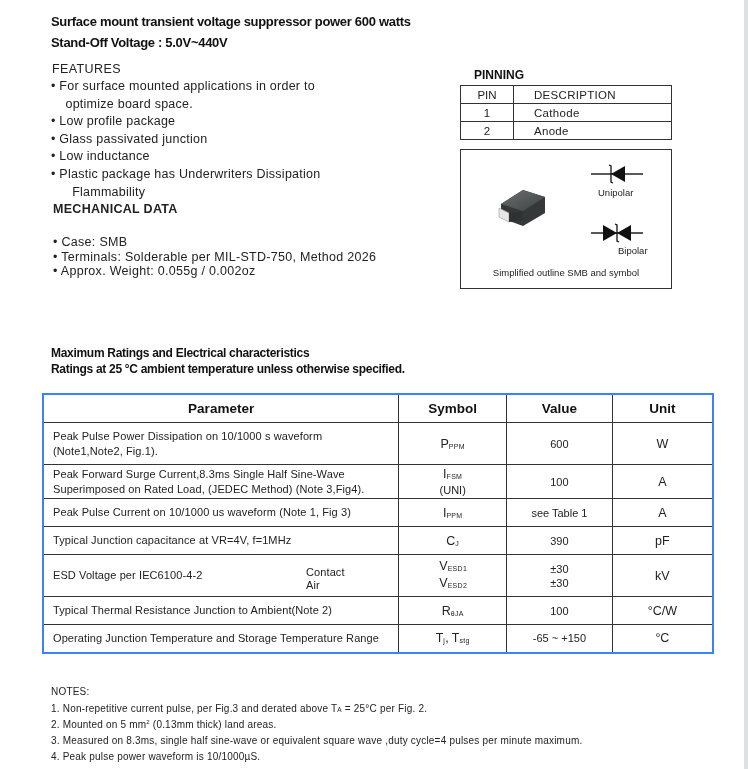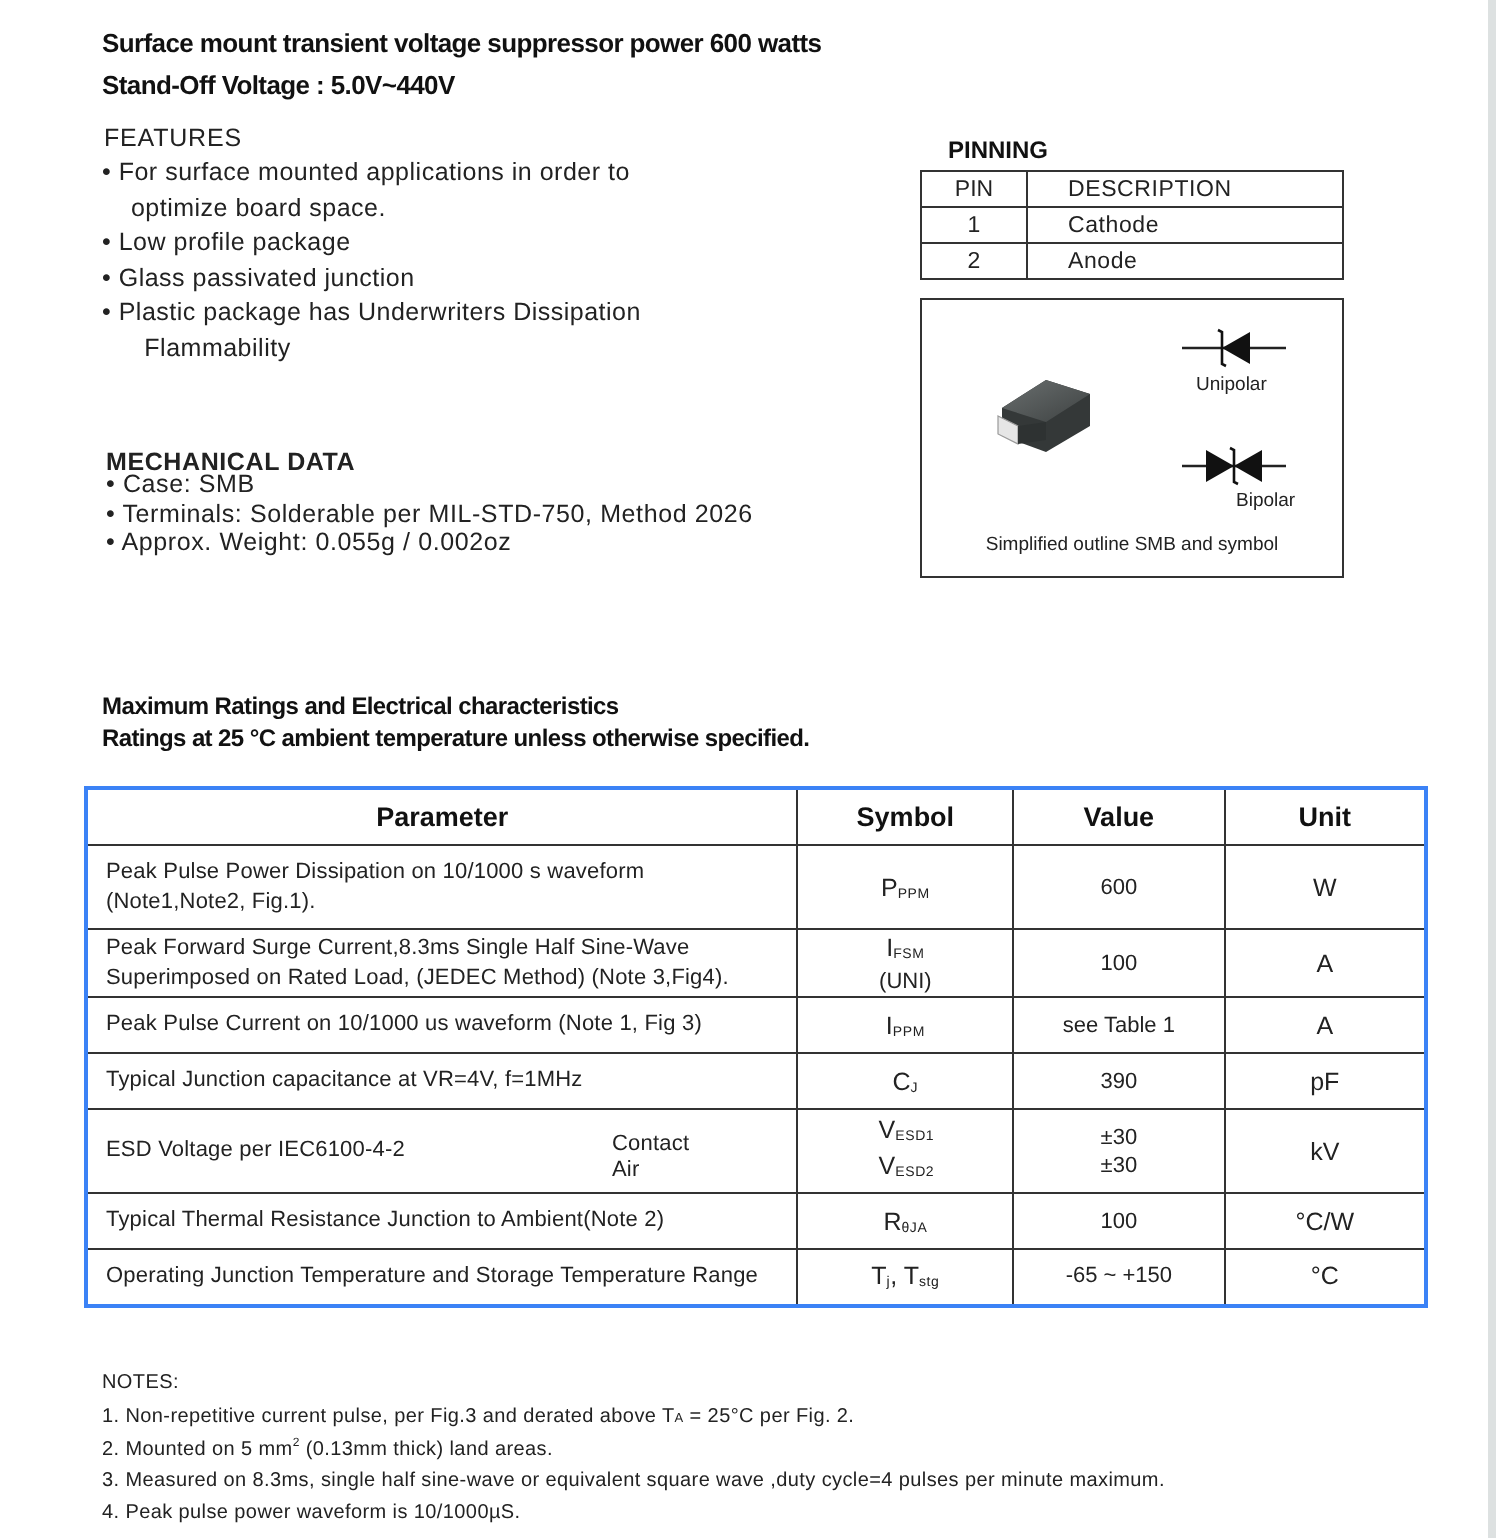--- a/index.html
+++ b/index.html
@@ -57,25 +57,26 @@
 
 <div class="abs title" style="top:14px;">Surface mount transient  voltage suppressor power 600 watts</div>
 <div class="abs title" style="top:35px;">Stand-Off Voltage : 5.0V~440V</div>
 
 <div class="abs sec-head" style="left:52px; top:62px;">FEATURES</div>
 <div class="abs feat" style="left:51px; top:78px;">
   <div class="li" style="white-space: pre;">• For surface mounted applications in order to</div>
   <div class="li" style="padding-left: 7px; white-space: pre;">  optimize board space.</div>
   <div class="li" style="white-space: pre;">• Low profile package</div>
   <div class="li" style="white-space: pre;">• Glass passivated junction</div>
+  <div class="li" style="white-space: pre;">• Low inductance</div>
   <div class="li" style="white-space: pre;">• Plastic package has Underwriters Dissipation</div>
   <div class="li" style="padding-left: 10px; white-space: pre;">   Flammability</div>
 </div>
 
-<div class="abs mech-head" style="left:53px; top:224px;">MECHANICAL DATA</div>
+<div class="abs mech-head" style="left:53px; top:202px;">MECHANICAL DATA</div>
 <div class="abs mech" style="left:53px; top:235px;">
   <div>• Case: SMB</div>
   <div>• Terminals: Solderable per MIL-STD-750, Method 2026</div>
   <div>• Approx. Weight: 0.055g / 0.002oz</div>
 </div>
 
 <div class="abs pin-title">PINNING</div>
 <table class="pin">
   <tbody>
       <tr>

